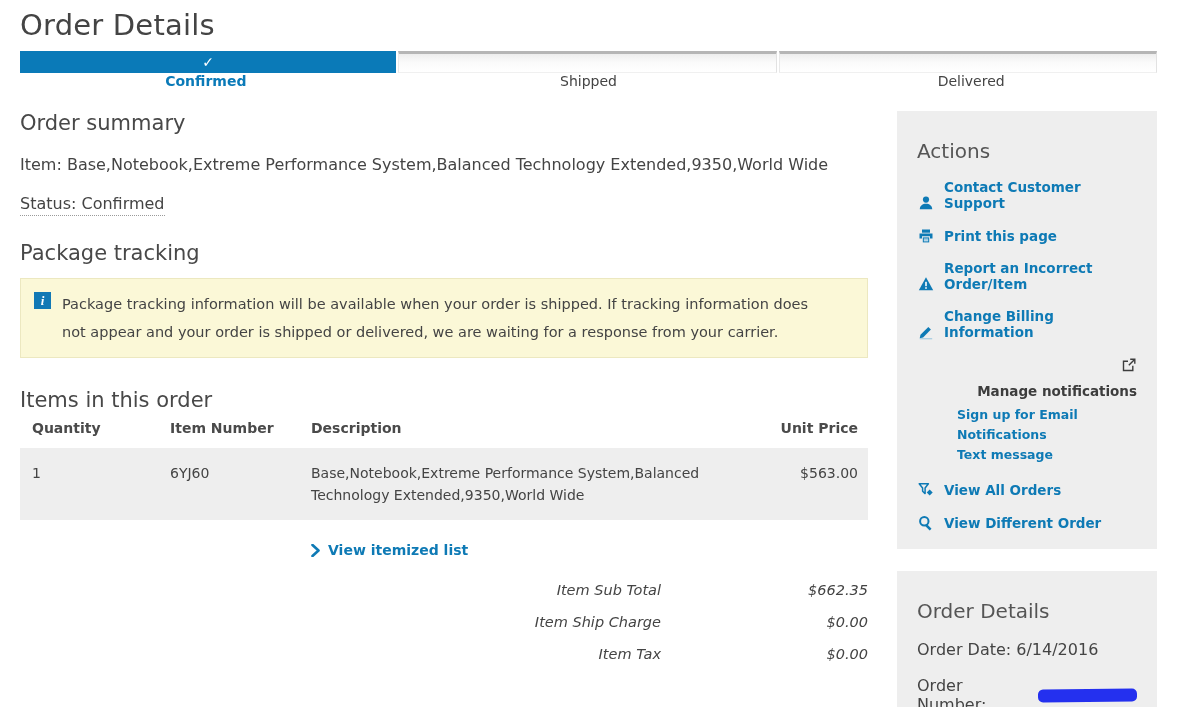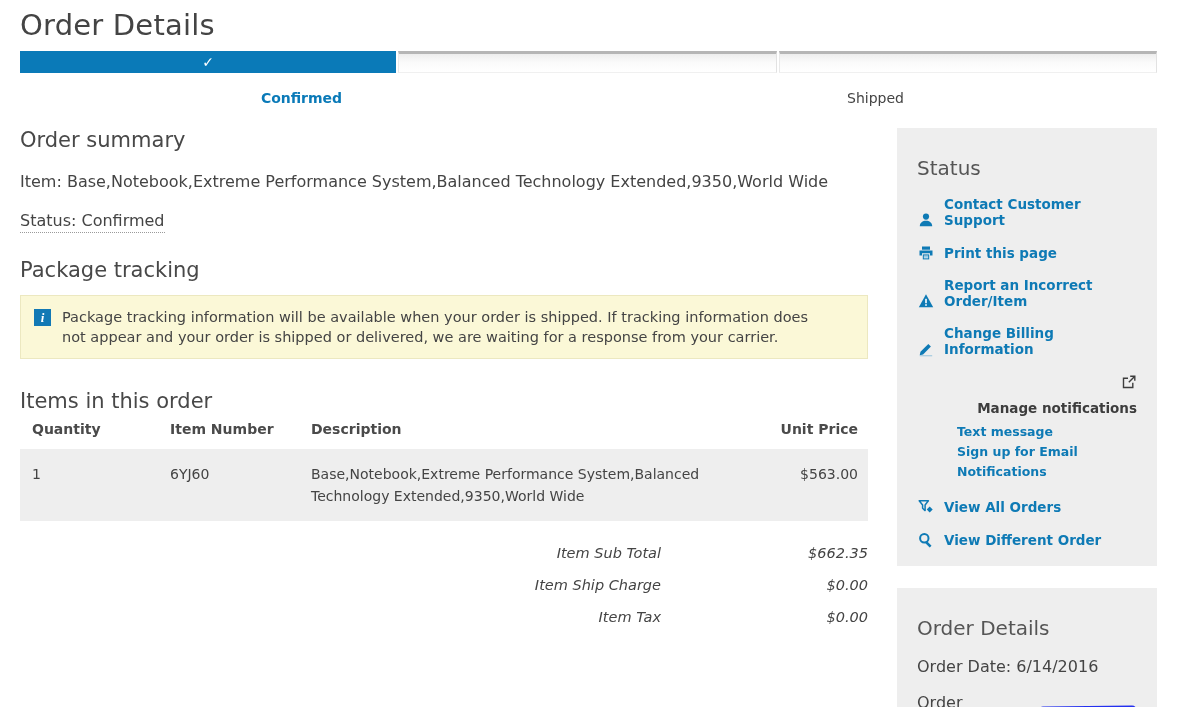--- a/index.html
+++ b/index.html
@@ -9,39 +9,39 @@
 
   
   .page-title { font-size:29px; font-weight:400; color:#444; margin-top:8px; letter-spacing:.2px; }
 
   
   .progress-track { display:flex; gap:2px; margin-top:9px; }
   .progress-seg { flex:1; height:22px; position:relative; }
   .seg-complete { background:#0a7ab8; display:flex; align-items:center; justify-content:center; }
   .seg-complete .check { color:#fff; font-size:14px; font-weight:bold; }
   .seg-pending { background:linear-gradient(#ededed, #fafafa 45%, #ffffff); border-top:3px solid #b5b5b5; border-right:1px solid #e2e2e2; border-left:1px solid #e9e9e9; border-bottom:1px solid #f0f0f0; }
-  .progress-labels { display:flex; gap:11px; margin-top:17px; }
+  .progress-labels { display:flex; gap:11px; }
   .progress-labels .lbl { flex:1; text-align:center; font-size:14px; }
   .lbl-active { color:#0a7ab8; font-weight:bold; }
 
   
   .content { display:flex; margin-top:22px; }
   .main { width:848px; }
   .sidebar { width:260px; margin-left:29px; }
 
   
   .section-heading { font-size:21px; font-weight:400; color:#484848; }
   .summary-line { margin-top:20px; font-size:16px; }
   .summary-line span.tip { border-bottom:1px dotted #9a9a9a; padding-bottom:2px; }
 
   
   .pkg-heading { margin-top:28px; }
   .info-box { margin-top:13px; background:#fbf8d7; border:1px solid #ecE8c0; padding:11px 13px; display:flex; gap:11px; }
   .info-icon { width:17px; height:17px; background:#1279b5; color:#fff; font-family:"Liberation Serif",serif; font-style:italic; font-weight:bold; font-size:13px; display:flex; align-items:center; justify-content:center; flex:0 0 17px; margin-top:2px; }
-  .info-text { line-height:20px; font-size:14.5px; max-width:770px; }
+  .info-text { line-height:28px; font-size:14.5px; max-width:770px; }
 
   
   .items-heading { margin-top:30px; }
   .tbl { }
   .tbl-row { display:grid; grid-template-columns:138px 141px 390px 1fr; }
   .tbl-head { padding:8px 0 12px 12px; font-weight:bold; font-size:14px; color:#4a4a4a; }
   .tbl-head .col-price, .tbl-data .col-price { text-align:right; padding-right:10px; }
   .tbl-data { background:#eeeeee; padding:14px 0 14px 12px; font-size:14px; }
   .tbl-data .cell { line-height:22px; }
 
@@ -78,20 +78,21 @@
   <div class="progress-track">
     <div class="progress-seg seg-complete">
       <span class="check">✓</span>
     </div>
     <div class="progress-seg seg-pending"></div>
     <div class="progress-seg seg-pending"></div>
   </div>
   <div class="progress-labels">
     <div class="lbl lbl-active">Confirmed</div>
     <div class="lbl">Shipped</div>
+    <div class="lbl">Delivered</div>
   </div>
 
   <div class="content">
 
     <div class="main">
 
       <h2 class="section-heading">Order summary</h2>
       <div class="summary-line">Item: Base,Notebook,Extreme Performance System,Balanced Technology Extended,9350,World Wide</div>
       <div class="summary-line"><span class="tip">Status: Confirmed</span></div>
 
@@ -110,20 +111,26 @@
           <div class="col col-price">Unit Price</div>
         </div>
         <div class="tbl-row tbl-data">
           <div class="cell">1</div>
           <div class="cell">6YJ60</div>
           <div class="cell">Base,Notebook,Extreme Performance System,Balanced Technology Extended,9350,World Wide</div>
           <div class="cell col-price">$563.00</div>
         </div>
       </div>
 
+      <div class="itemized-link">
+        <svg width="10" height="13" viewBox="0 0 10 13">
+            <path d="M1.5 1 L7.5 6.5 L1.5 12" fill="none" stroke="#0e7ab5" stroke-width="2.6" stroke-linecap="round" stroke-linejoin="round"></path>
+          </svg>
+        <span>View itemized list</span>
+      </div>
 
       <div class="totals">
         <div class="tot-row">
           <div class="tot-label">Item Sub Total</div>
           <div class="tot-value">$662.35</div>
         </div>
         <div class="tot-row">
           <div class="tot-label">Item Ship Charge</div>
           <div class="tot-value">$0.00</div>
         </div>
@@ -131,21 +138,21 @@
           <div class="tot-label">Item Tax</div>
           <div class="tot-value">$0.00</div>
         </div>
 
       </div>
     </div>
 
     <div class="sidebar">
 
       <div class="side-box box-actions">
-        <div class="side-heading">Status</div>
+        <div class="side-heading">Actions</div>
 
         <div class="action-link">
           <span class="action-icon">
             <svg width="16" height="16" viewBox="0 0 16 16">
                 <circle cx="8" cy="4.6" r="3.1" fill="#0e7ab5"></circle>
                 <path d="M1.8 14.2c0-3.4 2.8-5.4 6.2-5.4s6.2 2 6.2 5.4z" fill="#0e7ab5"></path>
               </svg>
           </span>
           <span>Contact Customer Support</span>
         </div>
@@ -188,22 +195,22 @@
           <span class="action-icon">
             <svg width="16" height="16" viewBox="0 0 16 16">
                 <path d="M7 4.2H2.5v9.3h9.3V8.8" fill="none" stroke="#3d3d3d" stroke-width="1.4"></path>
                 <path d="M9.2 2.2h4.6v4.6" fill="none" stroke="#3d3d3d" stroke-width="1.4"></path>
                 <path d="M13.6 2.4 7.8 8.2" fill="none" stroke="#3d3d3d" stroke-width="1.4"></path>
               </svg>
           </span>
           <span>Manage notifications</span>
         </div>
         <div class="sub-links">
+          <div class="sub-link">Sign up for Email Notifications</div>
           <div class="sub-link">Text message</div>
-          <div class="sub-link">Sign up for Email Notifications</div>
         </div>
 
         <div class="action-link">
           <span class="action-icon">
             <svg width="16" height="16" viewBox="0 0 16 16">
                 <path d="M1.2 1.8h9.2L7.1 6v5.6L4.6 9.3V6z" fill="none" stroke="#0e7ab5" stroke-width="1.5" stroke-linejoin="round"></path>
                 <rect x="9.6" y="8.4" width="4.2" height="4.2" transform="rotate(45 11.7 10.5)" fill="#0e7ab5"></rect>
               </svg>
           </span>
           <span>View All Orders</span>

